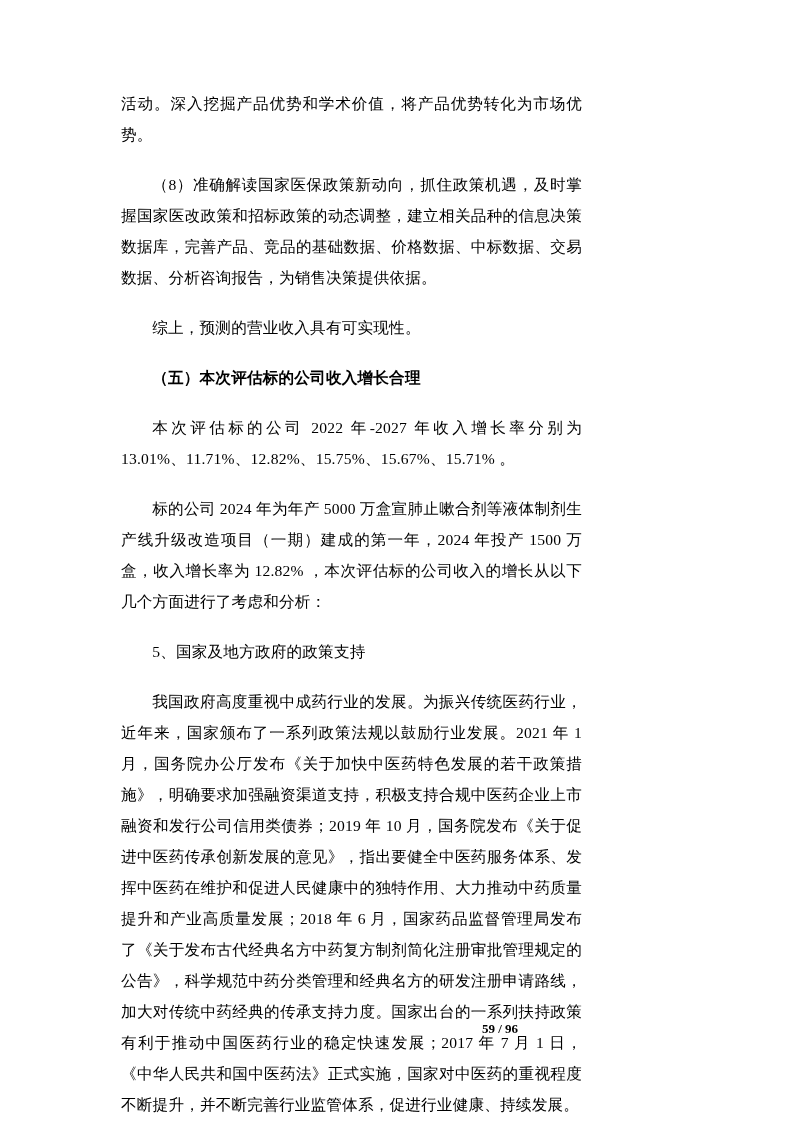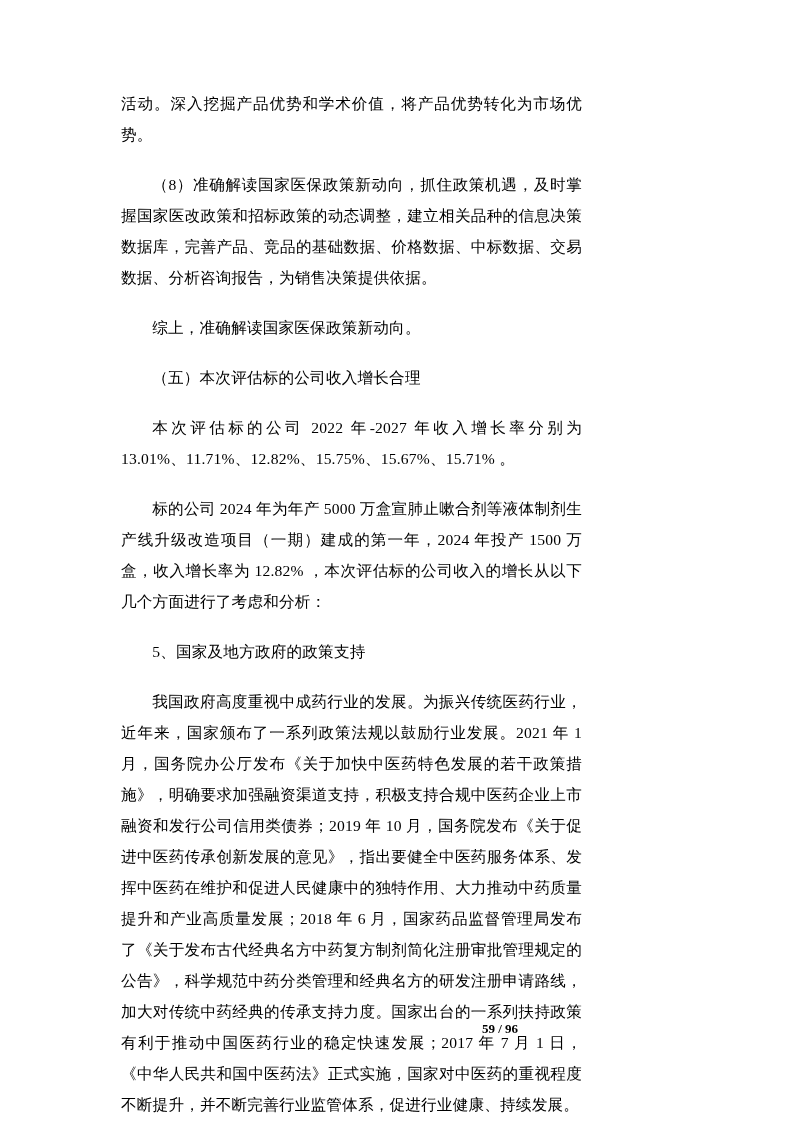--- a/index.html
+++ b/index.html
@@ -23,41 +23,41 @@
     line-height: 31px;
     text-align: justify;
     text-indent: 2em;
     margin: 0 0 19px 0;
     letter-spacing: 0.2px;
   }
   .para.no-indent {
     text-indent: 0;
   }
   .para.bold {
-    font-weight: normal;
+    font-weight: bold;
   }
   .page-footer {
     position: absolute;
     right: 120px;
     top: 1021px;
     font-size: 13px;
     font-weight: bold;
     font-family: "Liberation Serif", "DejaVu Serif", serif;
     color: #000000;
   }
 </style>
 </head>
 <body>
 
 <div class="page">
   <p class="para no-indent">活动。深入挖掘产品优势和学术价值，将产品优势转化为市场优势。</p>
 
   <p class="para">（8）准确解读国家医保政策新动向，抓住政策机遇，及时掌握国家医改政策和招标政策的动态调整，建立相关品种的信息决策数据库，完善产品、竞品的基础数据、价格数据、中标数据、交易数据、分析咨询报告，为销售决策提供依据。</p>
 
-  <p class="para">综上，准确解读国家医保政策新动向。</p>
+  <p class="para">综上，预测的营业收入具有可实现性。</p>
 
   <p class="para bold">（五）本次评估标的公司收入增长合理</p>
 
   <p class="para">本次评估标的公司 2022 年-2027 年收入增长率分别为 13.01%、11.71%、12.82%、15.75%、15.67%、15.71% 。</p>
 
   <p class="para">标的公司 2024 年为年产 5000 万盒宣肺止嗽合剂等液体制剂生产线升级改造项目（一期）建成的第一年，2024 年投产 1500 万盒，收入增长率为 12.82% ，本次评估标的公司收入的增长从以下几个方面进行了考虑和分析：</p>
 
   <p class="para">5、国家及地方政府的政策支持</p>
 
   <p class="para">我国政府高度重视中成药行业的发展。为振兴传统医药行业，近年来，国家颁布了一系列政策法规以鼓励行业发展。2021 年 1 月，国务院办公厅发布《关于加快中医药特色发展的若干政策措施》，明确要求加强融资渠道支持，积极支持合规中医药企业上市融资和发行公司信用类债券；2019 年 10 月，国务院发布《关于促进中医药传承创新发展的意见》，指出要健全中医药服务体系、发挥中医药在维护和促进人民健康中的独特作用、大力推动中药质量提升和产业高质量发展；2018 年 6 月，国家药品监督管理局发布了《关于发布古代经典名方中药复方制剂简化注册审批管理规定的公告》，科学规范中药分类管理和经典名方的研发注册申请路线，加大对传统中药经典的传承支持力度。国家出台的一系列扶持政策有利于推动中国医药行业的稳定快速发展；2017 年 7 月 1 日，《中华人民共和国中医药法》正式实施，国家对中医药的重视程度不断提升，并不断完善行业监管体系，促进行业健康、持续发展。</p>

